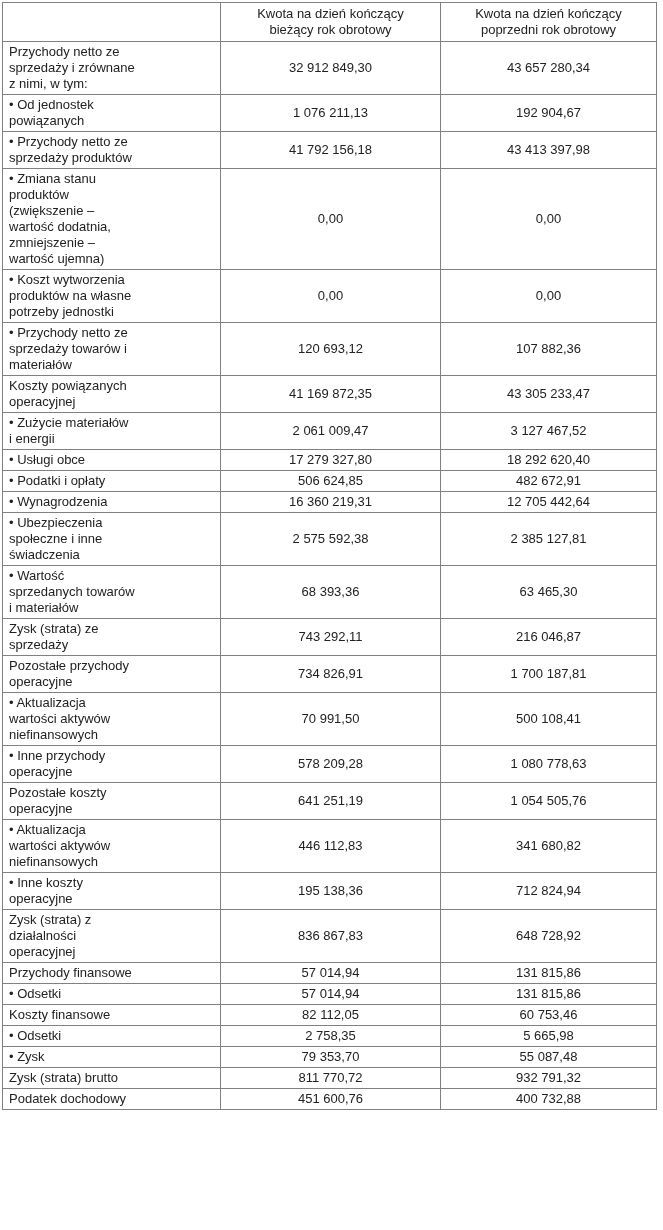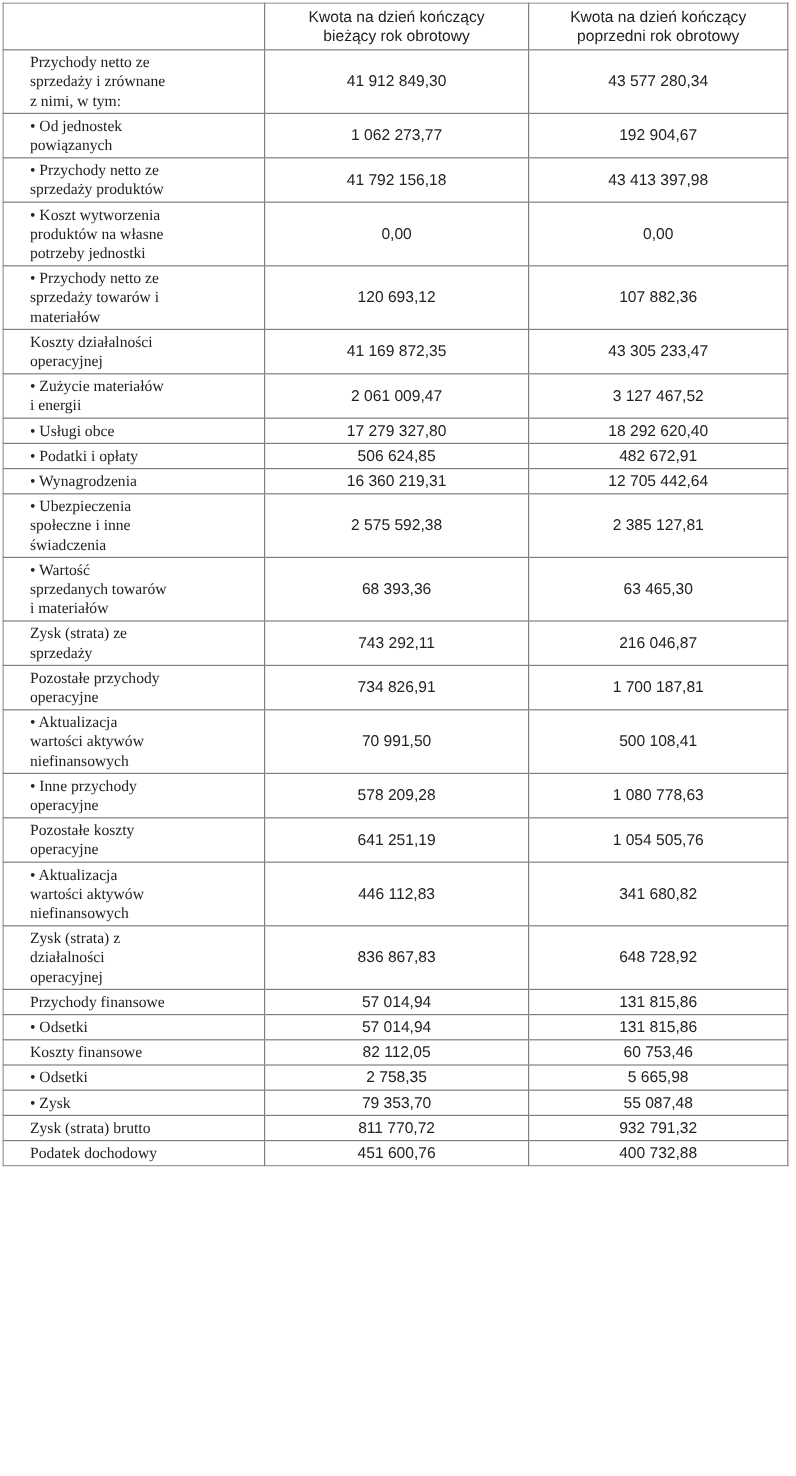--- a/index.html
+++ b/index.html
@@ -32,23 +32,22 @@
   }
   table.fin th {
     font-weight: normal;
     text-align: center;
     padding: 3px 6px;
     white-space: pre-line;
     margin-left: 40px;
   }
   td.label {
     text-align: left;
-    padding: 2px 22px;
+    padding: 2px 6px;
     white-space: pre-line;
-    font-family: Liberation Serif, serif;
   }
   td.num {
     text-align: center;
     padding: 2px 6px;
     white-space: nowrap;
   }
 </style>
 </head>
 <body>
 
@@ -65,51 +64,61 @@
 bieżący rok obrotowy</th>
       <th>Kwota na dzień kończący
 poprzedni rok obrotowy</th>
     </tr>
   </thead>
   <tbody id="table-body">
       <tr>
         <td class="label">Przychody netto ze
 sprzedaży i zrównane
 z nimi, w tym:</td>
-        <td class="num">41 912 849,30</td>
-        <td class="num">43 577 280,34</td>
+        <td class="num">32 912 849,30</td>
+        <td class="num">43 657 280,34</td>
       </tr>
       <tr>
         <td class="label">• Od jednostek
 powiązanych</td>
-        <td class="num">1 062 273,77</td>
+        <td class="num">1 076 211,13</td>
         <td class="num">192 904,67</td>
       </tr>
       <tr>
         <td class="label">• Przychody netto ze
 sprzedaży produktów</td>
         <td class="num">41 792 156,18</td>
         <td class="num">43 413 397,98</td>
+      </tr>
+      <tr>
+        <td class="label">• Zmiana stanu
+produktów
+(zwiększenie –
+wartość dodatnia,
+zmniejszenie –
+wartość ujemna)</td>
+        <td class="num">0,00</td>
+        <td class="num">0,00</td>
       </tr>
       <tr>
         <td class="label">• Koszt wytworzenia
 produktów na własne
 potrzeby jednostki</td>
         <td class="num">0,00</td>
         <td class="num">0,00</td>
       </tr>
       <tr>
         <td class="label">• Przychody netto ze
 sprzedaży towarów i
 materiałów</td>
         <td class="num">120 693,12</td>
         <td class="num">107 882,36</td>
       </tr>
       <tr>
-        <td class="label">Koszty działalności
+        <td class="label">Koszty powiązanych
 operacyjnej</td>
         <td class="num">41 169 872,35</td>
         <td class="num">43 305 233,47</td>
       </tr>
       <tr>
         <td class="label">• Zużycie materiałów
 i energii</td>
         <td class="num">2 061 009,47</td>
         <td class="num">3 127 467,52</td>
       </tr>
@@ -174,20 +183,26 @@
         <td class="num">1 054 505,76</td>
       </tr>
       <tr>
         <td class="label">• Aktualizacja
 wartości aktywów
 niefinansowych</td>
         <td class="num">446 112,83</td>
         <td class="num">341 680,82</td>
       </tr>
       <tr>
+        <td class="label">• Inne koszty
+operacyjne</td>
+        <td class="num">195 138,36</td>
+        <td class="num">712 824,94</td>
+      </tr>
+      <tr>
         <td class="label">Zysk (strata) z
 działalności
 operacyjnej</td>
         <td class="num">836 867,83</td>
         <td class="num">648 728,92</td>
       </tr>
       <tr>
         <td class="label">Przychody finansowe</td>
         <td class="num">57 014,94</td>
         <td class="num">131 815,86</td>

